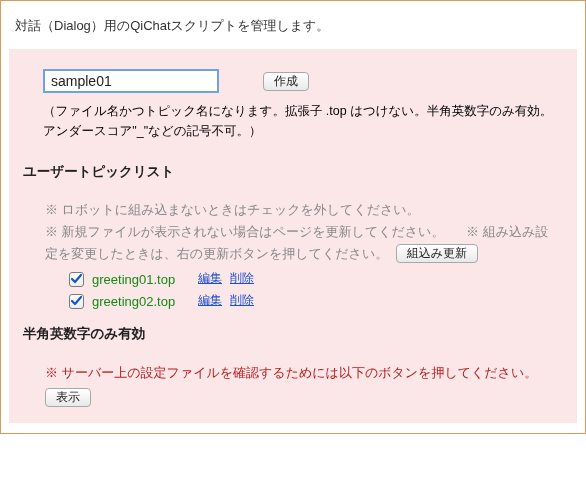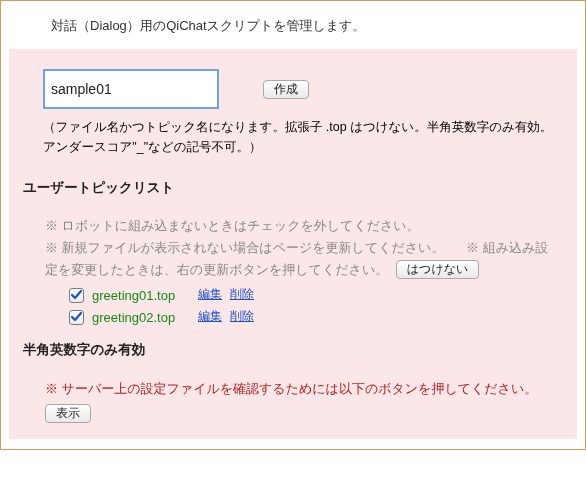--- a/index.html
+++ b/index.html
@@ -11,42 +11,41 @@
     width: 586px;
   }
   .outer {
     border: 1px solid #d49b5a;
     padding: 8px 8px 10px 8px;
   }
   .top-desc {
     font-size: 13px;
     color: #333;
     padding: 8px 6px 14px 6px;
-    margin-left: 36px;
   }
   .panel {
     background: #fbe6e8;
     padding: 20px 14px 14px 14px;
   }
   .section-title {
     font-size: 13.5px;
     font-weight: bold;
     color: #222;
     margin: 0 0 18px 0;
   }
   .row-create {
     display: flex;
     align-items: center;
     gap: 44px;
     padding-left: 20px;
     margin-bottom: 6px;
   }
   .text-input {
     width: 176px;
-    height: 40px;
+    height: 24px;
     border: 2px solid #6ea3e0;
     background: #fff;
     font-size: 14px;
     padding: 0 6px;
     color: #222;
     outline: none;
   }
   .btn {
     font-size: 12px;
     padding: 0 10px;
@@ -140,21 +139,21 @@
     </div>
     <div class="hint hint-block">（ファイル名かつトピック名になります。拡張子 .top はつけない。半角英数字のみ有効。アンダースコア"_"などの記号不可。）</div>
 
     <div class="section-title">ユーザートピックリスト</div>
 
     <div class="note">
       <div>※ ロボットに組み込まないときはチェックを外してください。</div>
       <span>※ 新規ファイルが表示されない場合はページを更新してください。</span>
       &nbsp;&nbsp;&nbsp;&nbsp;
       <span>※ 組み込み設定を変更したときは、右の更新ボタンを押してください。</span>
-      <button class="btn btn-inline">はつけない</button>
+      <button class="btn btn-inline">組込み更新</button>
     </div>
 
 
     <div class="topic-rows">
       <div class="topic-row">
         <span class="chk">
           <svg width="11" height="11" viewBox="0 0 11 11">
             <path d="M1 5 L4 8 L10 1" stroke="#1556c7" stroke-width="2.2" fill="none" stroke-linecap="round" stroke-linejoin="round"></path>
           </svg>
         </span>

